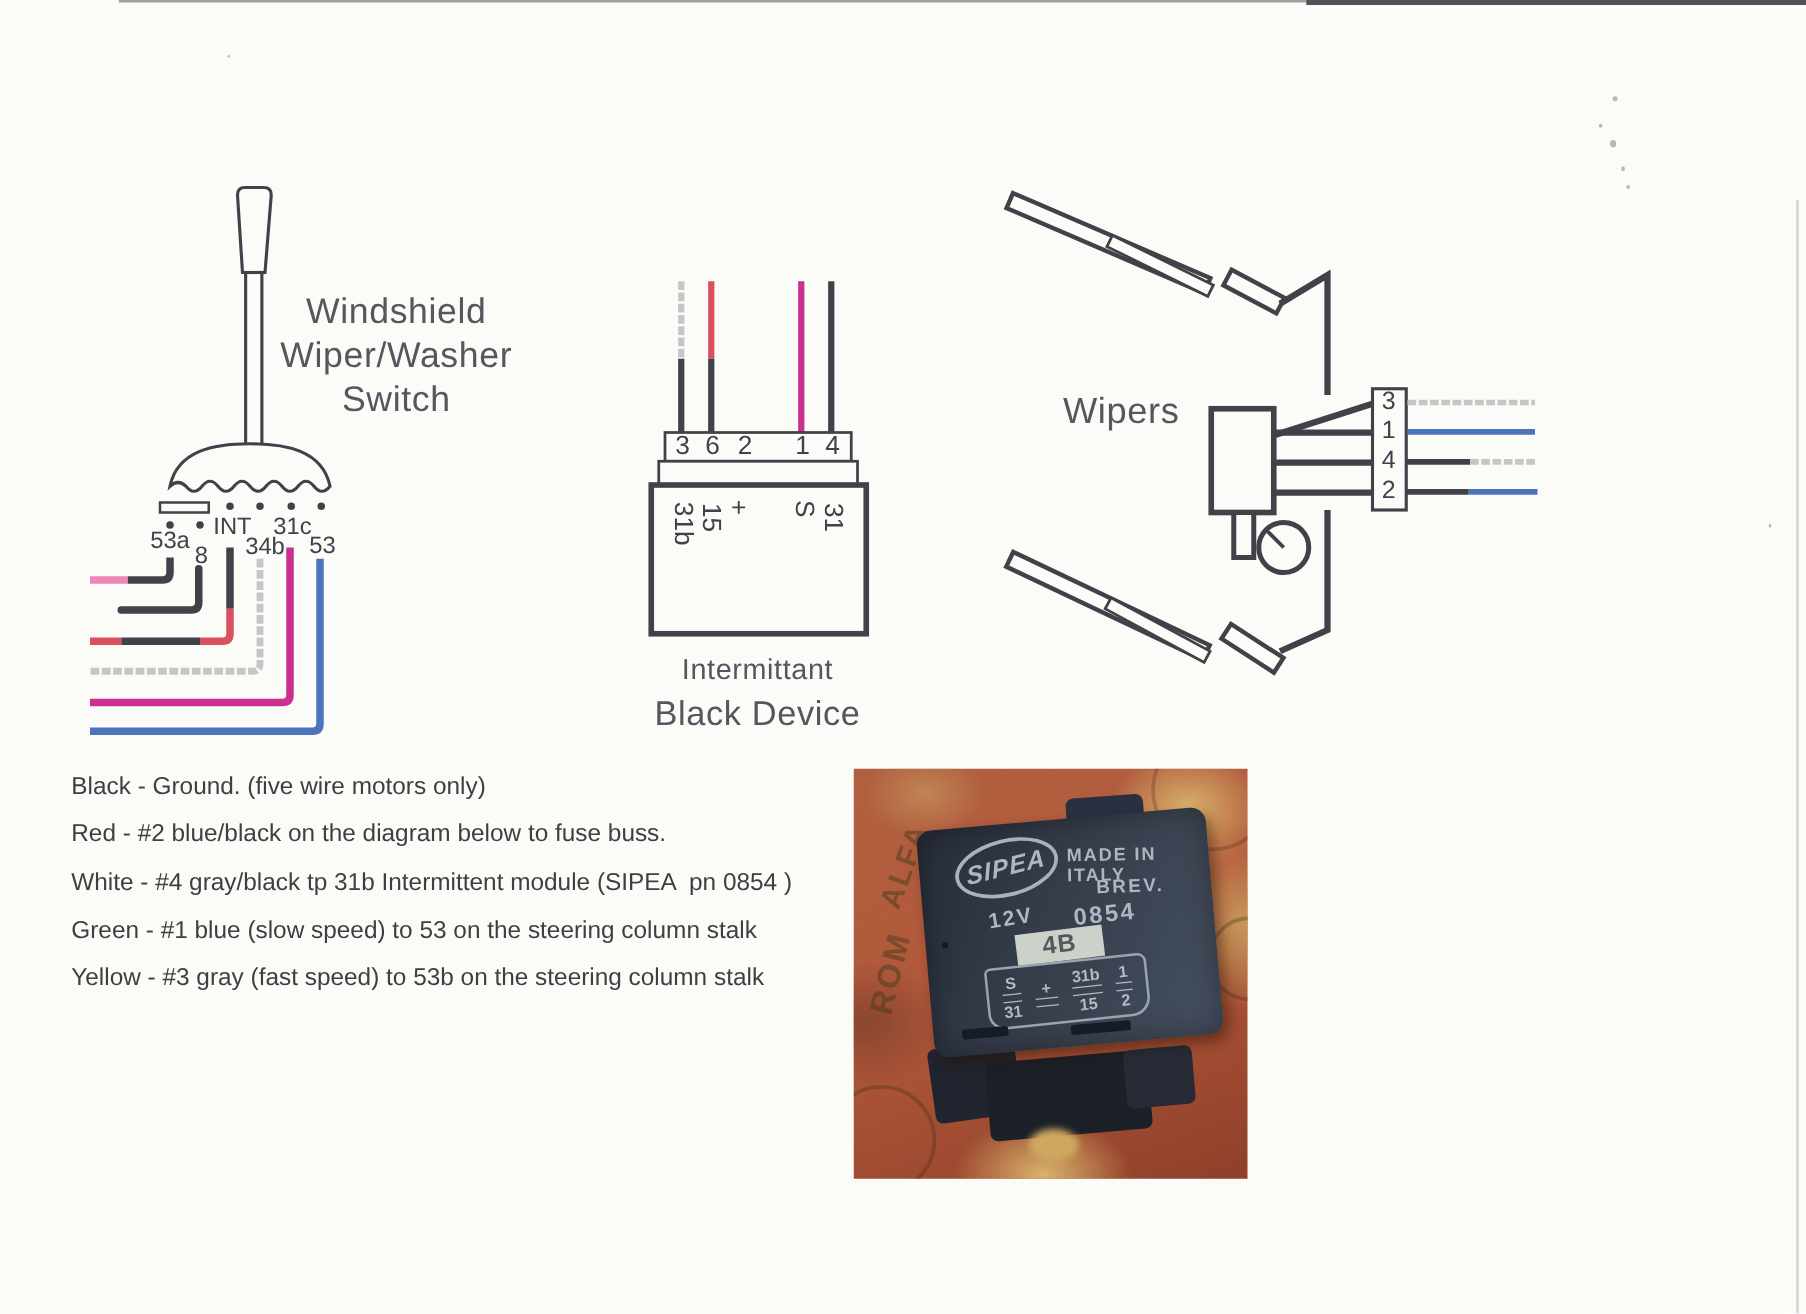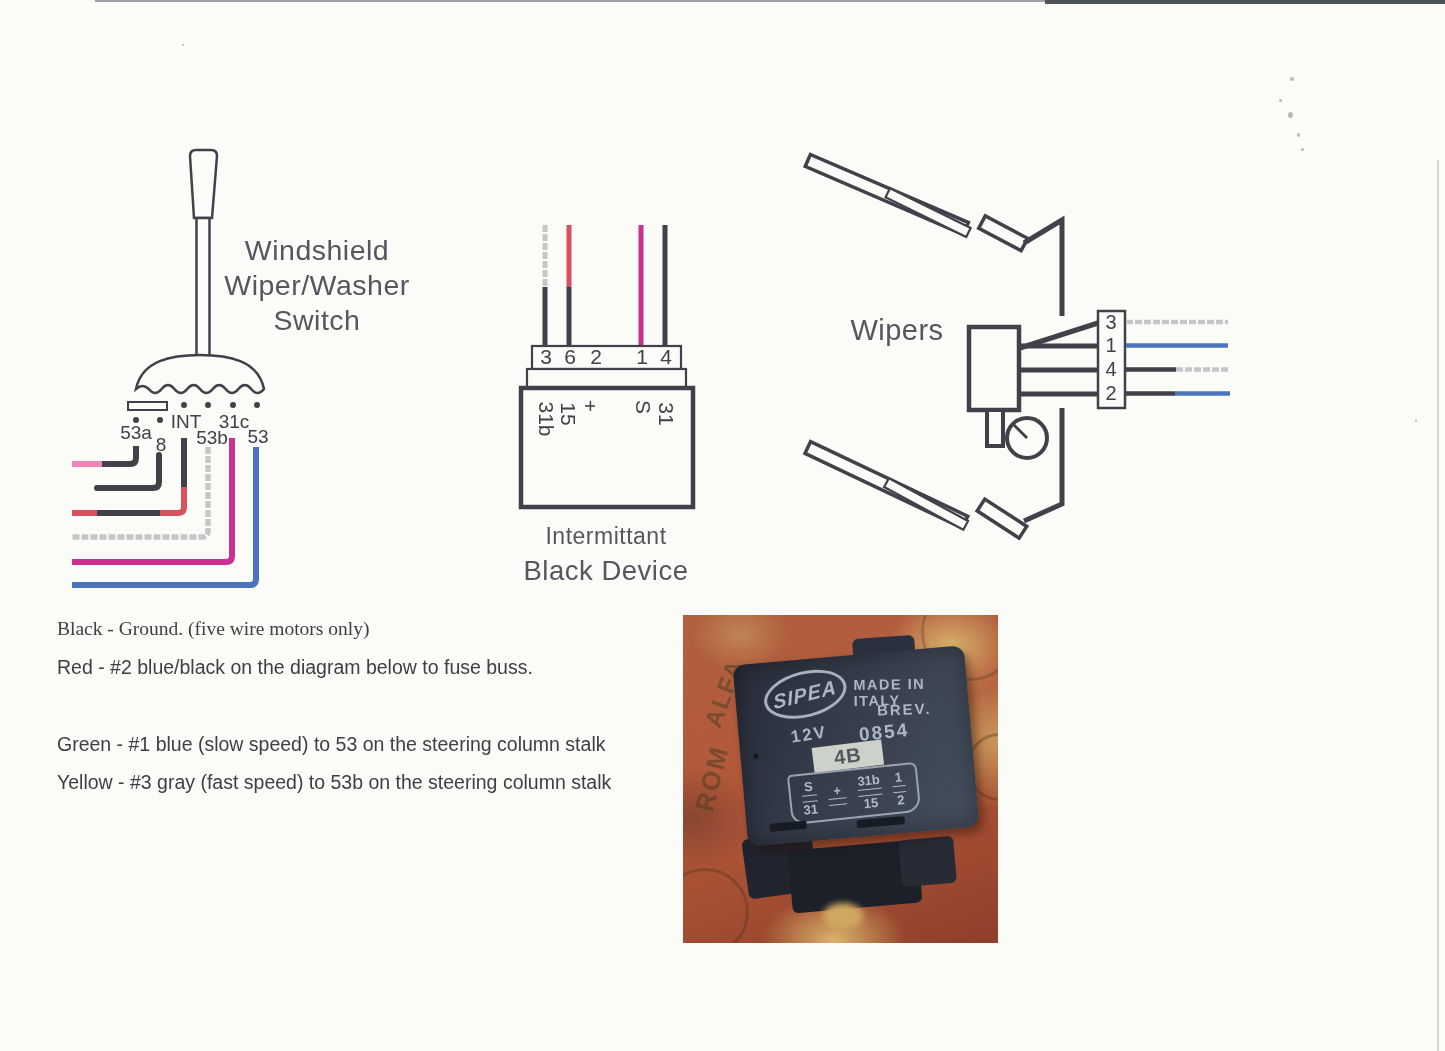--- a/index.html
+++ b/index.html
@@ -155,21 +155,21 @@
     </g>
   </svg>
 
   <div class="abs ctr title" style="left:317px;top:250px;">Windshield</div>
   <div class="abs ctr title" style="left:317px;top:285px;">Wiper/Washer</div>
   <div class="abs ctr title" style="left:317px;top:320px;">Switch</div>
 
   <div class="abs ctr term" style="left:136px;top:433px;">53a</div>
   <div class="abs ctr term" style="left:161px;top:445px;">8</div>
   <div class="abs ctr term" style="left:186px;top:422px;">INT</div>
-  <div class="abs ctr term" style="left:212px;top:438px;">53b</div>
+  <div class="abs ctr term" style="left:212px;top:438px;">34b</div>
   <div class="abs ctr term" style="left:234px;top:422px;">31c</div>
   <div class="abs ctr term" style="left:258px;top:437px;">53</div>
 
   <div class="abs ctr pinnum" style="left:546px;top:357px;">3</div>
   <div class="abs ctr pinnum" style="left:570px;top:357px;">6</div>
   <div class="abs ctr pinnum" style="left:596px;top:357px;">2</div>
   <div class="abs ctr pinnum" style="left:642px;top:357px;">1</div>
   <div class="abs ctr pinnum" style="left:666px;top:357px;">4</div>
 
   <div class="abs rot90 pinnum" style="left:546px;top:419px;">31b</div>
@@ -181,22 +181,23 @@
   <div class="abs ctr title" style="left:606px;top:536px;font-size:23px;">Intermittant</div>
   <div class="abs ctr title" style="left:606px;top:571px;font-size:27.5px;">Black Device</div>
 
   <div class="abs ctr title" style="left:897px;top:330px;font-size:29px;">Wipers</div>
 
   <div class="abs ctr pinnum-sm" style="left:1111px;top:322px;">3</div>
   <div class="abs ctr pinnum-sm" style="left:1111px;top:345px;">1</div>
   <div class="abs ctr pinnum-sm" style="left:1111px;top:369px;">4</div>
   <div class="abs ctr pinnum-sm" style="left:1111px;top:393px;">2</div>
 
-  <div class="abs legend-line" style="left:57px;top:618px;font-family:Liberation Serif, serif;">Black - Ground. (five wire motors only)</div>
+  <div class="abs legend-line" style="left:57px;top:618px;">Black - Ground. (five wire motors only)</div>
   <div class="abs legend-line" style="left:57px;top:656px;">Red - #2 blue/black on the diagram below to fuse buss.</div>
+  <div class="abs legend-line" style="left:57px;top:695px;">White - #4 gray/black tp 31b Intermittent module (SIPEA  pn 0854 )</div>
   <div class="abs legend-line" style="left:57px;top:733px;">Green - #1 blue (slow speed) to 53 on the steering column stalk</div>
   <div class="abs legend-line" style="left:57px;top:771px;text-align:center;">Yellow - #3 gray (fast speed) to 53b on the steering column stalk</div>
 
   <div class="abs photo">
     <span class="ghost" style="left:6px;top:64px;font-size:24px;letter-spacing:2px;transform:rotate(-70deg);">ALFA</span>
     <span class="ghost" style="left:-4px;top:148px;font-size:26px;letter-spacing:2px;transform:rotate(-76deg);">ROM</span>
     <div class="stamp" style="left:-22px;top:253px;width:82px;height:82px;"></div>
     <div class="stamp" style="left:283px;top:118px;width:62px;height:62px;"></div>
     <div class="stamp" style="left:238px;top:-32px;width:92px;height:92px;border-color:rgba(60,40,20,.25);"></div>
 

